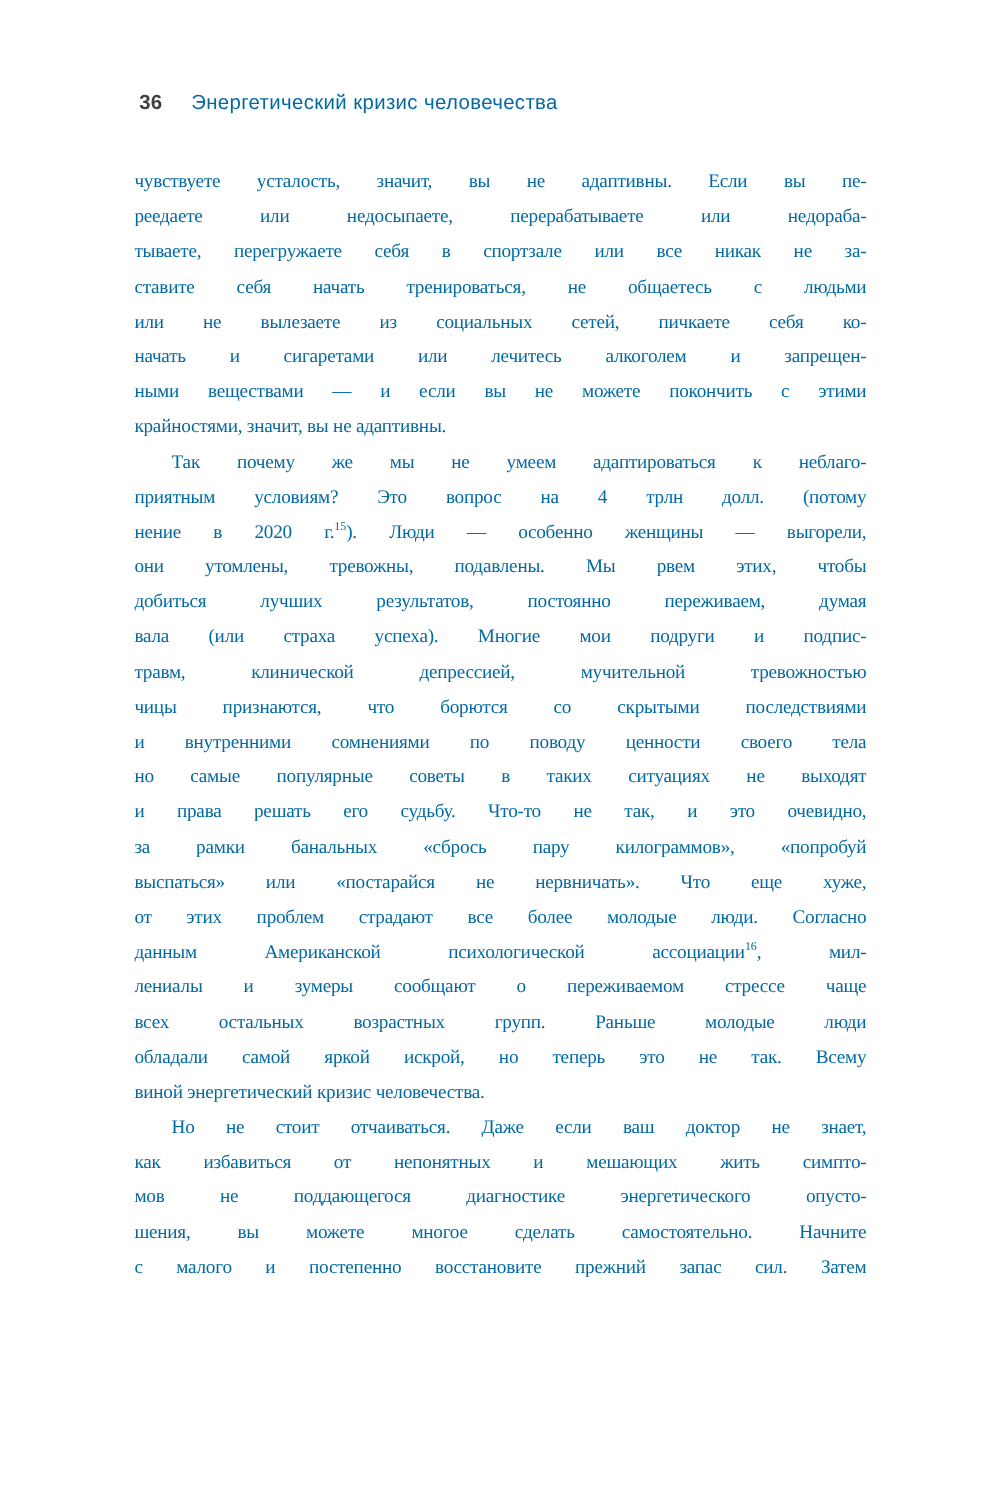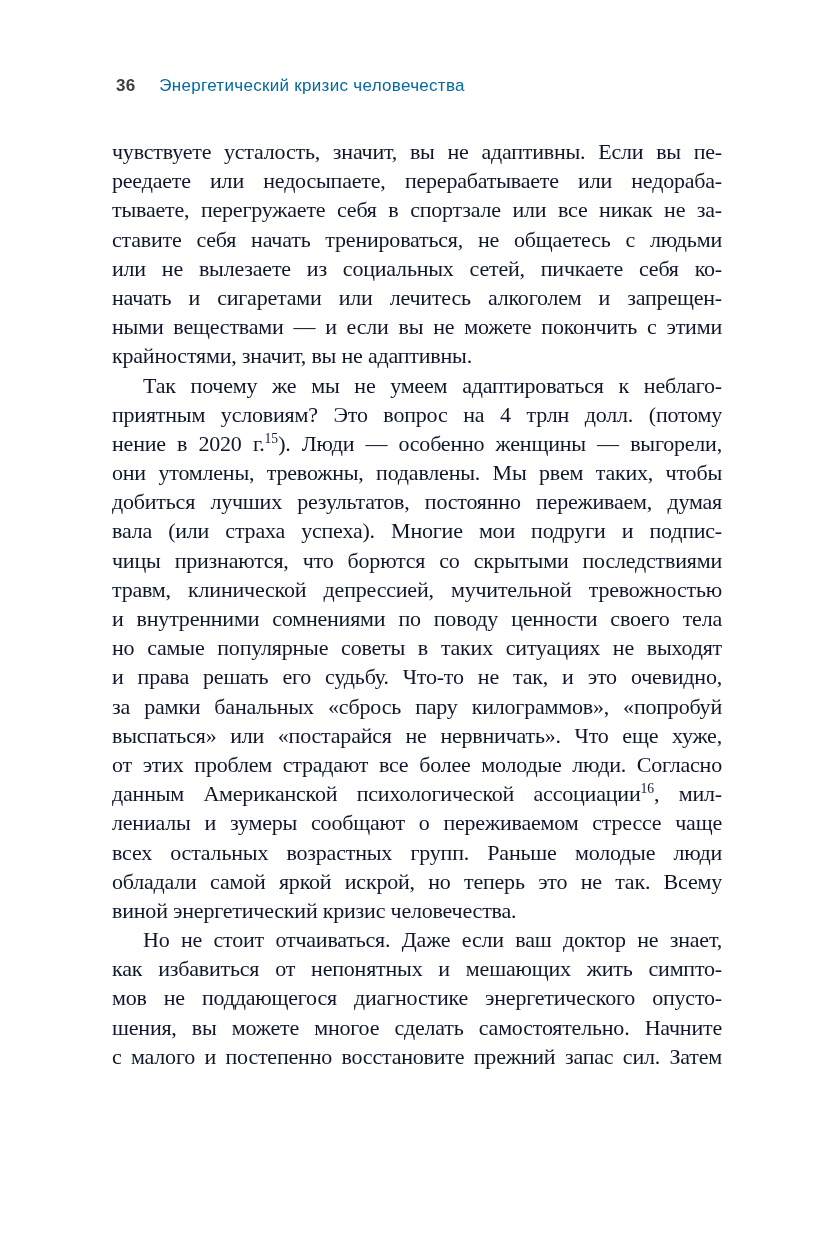--- a/index.html
+++ b/index.html
@@ -35,23 +35,23 @@
     margin-left: 24px;
     font-weight: 400;
     color: #0369a1;
     letter-spacing: 0.3px;
   }
   .body-text {
     position: absolute;
     left: 112px;
     top: 137px;
     width: 610px;
-    font-size: 22px;
+    font-size: 16px;
     line-height: 29.2px;
-    color: #0f172a;
+    color: #0369a1;
     letter-spacing: -0.2px;
   }
   .para { margin: 0; }
   .line {
     height: 29.2px;
     overflow: hidden;
     text-align: justify;
     text-align-last: justify;
   }
   .line.flush {
@@ -83,25 +83,25 @@
         <div class="line">ставите себя начать тренироваться, не общаетесь с людьми</div>
         <div class="line">или не вылезаете из социальных сетей, пичкаете себя ко-</div>
         <div class="line">начать и сигаретами или лечитесь алкоголем и запрещен-</div>
         <div class="line">ными веществами — и если вы не можете покончить с этими</div>
         <div class="line flush">крайностями, значит, вы не адаптивны.</div>
       </div>
       <div class="para indent">
         <div class="line">Так почему же мы не умеем адаптироваться к неблаго-</div>
         <div class="line">приятным условиям? Это вопрос на 4 трлн долл. (потому</div>
         <div class="line">нение в 2020 г.<sup>15</sup>). Люди — особенно женщины — выгорели,</div>
-        <div class="line">они утомлены, тревожны, подавлены. Мы рвем таких, чтобы</div>
+        <div class="line">они утомлены, тревожны, подавлены. Мы рвем этих, чтобы</div>
         <div class="line">добиться лучших результатов, постоянно переживаем, думая</div>
         <div class="line">вала (или страха успеха). Многие мои подруги и подпис-</div>
+        <div class="line">травм, клинической депрессией, мучительной тревожностью</div>
         <div class="line">чицы признаются, что борются со скрытыми последствиями</div>
-        <div class="line">травм, клинической депрессией, мучительной тревожностью</div>
         <div class="line">и внутренними сомнениями по поводу ценности своего тела</div>
         <div class="line">но самые популярные советы в таких ситуациях не выходят</div>
         <div class="line">и права решать его судьбу. Что-то не так, и это очевидно,</div>
         <div class="line">за рамки банальных «сбрось пару килограммов», «попробуй</div>
         <div class="line">выспаться» или «постарайся не нервничать». Что еще хуже,</div>
         <div class="line">от этих проблем страдают все более молодые люди. Согласно</div>
         <div class="line">данным Американской психологической ассоциации<sup>16</sup>, мил-</div>
         <div class="line">лениалы и зумеры сообщают о переживаемом стрессе чаще</div>
         <div class="line">всех остальных возрастных групп. Раньше молодые люди</div>
         <div class="line">обладали самой яркой искрой, но теперь это не так. Всему</div>

